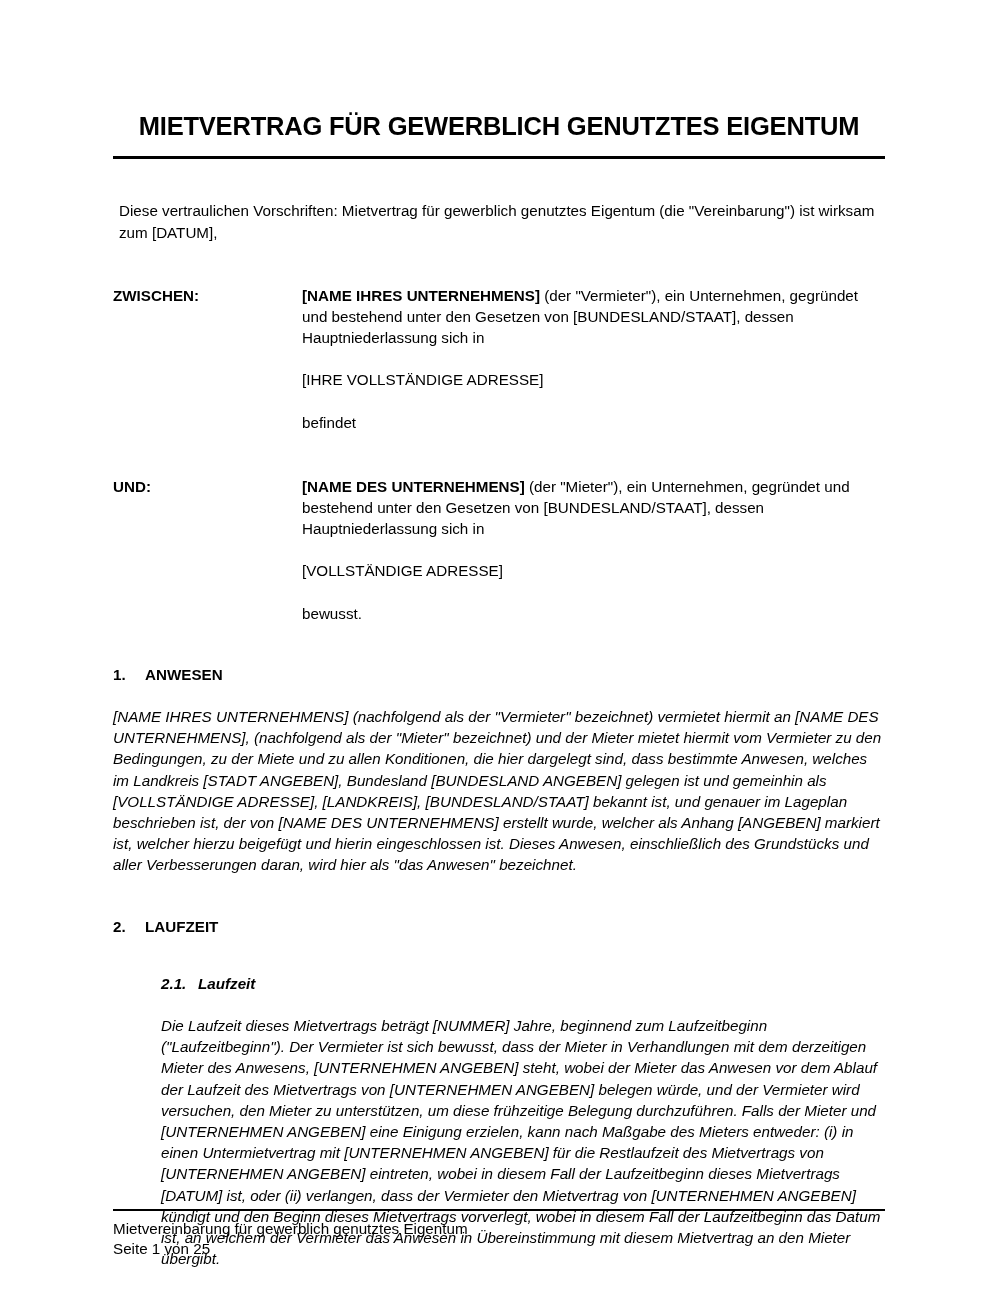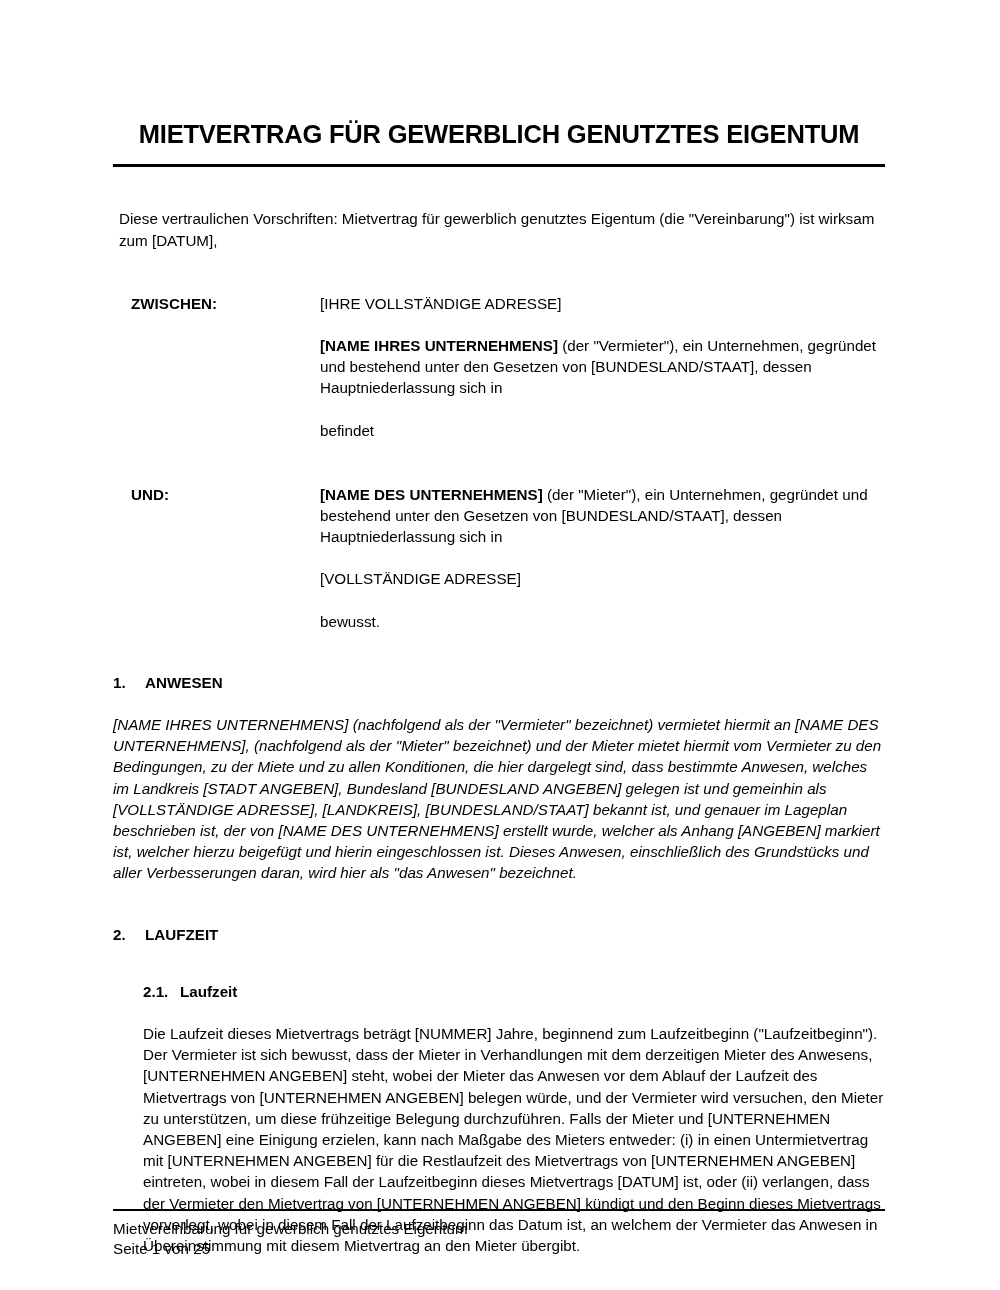--- a/index.html
+++ b/index.html
@@ -17,21 +17,21 @@
     position: relative;
     width: 1000px;
     height: 1290px;
     background: #ffffff;
     box-sizing: border-box;
     overflow: hidden;
   }
   .content {
     position: absolute;
     left: 113px;
-    top: 16px;
+    top: 8px;
     width: 772px;
   }
 
   
   .doc-title {
     margin: 0;
     padding-top: 104px;
     font-size: 25.5px;
     font-weight: bold;
     letter-spacing: -0.2px;
@@ -63,21 +63,20 @@
     align-items: flex-start;
   }
   .party-zwischen { margin-top: 42px; }
   .party-und      { margin-top: 43px; }
 
   .party-label {
     flex: 0 0 189px;
     font-size: 15.2px;
     line-height: 21.2px;
     font-weight: bold;
-    margin-left: 18px;
   }
   .party-body {
     flex: 1 1 auto;
     font-size: 15.2px;
     line-height: 21.2px;
   }
   .party-body .blk + .blk {
     margin-top: 21px;
   }
   .strong { font-weight: bold; }
@@ -101,21 +100,22 @@
   .section-body {
     margin-top: 21px;
     font-size: 15.2px;
     line-height: 21.2px;
     font-style: italic;
   }
 
   
   .subsection {
     margin-top: 36px;
-    margin-left: 30px;
+    margin-left: 48px;
+    font-style: italic;
   }
   .subsection-heading {
     display: flex;
     font-size: 15.2px;
     line-height: 21.2px;
     font-weight: bold;
   }
   .subsection-num {
     flex: 0 0 37px;
   }
@@ -158,22 +158,22 @@
 
     <h1 class="doc-title">MIETVERTRAG FÜR GEWERBLICH GENUTZTES EIGENTUM</h1>
 
     <div class="title-rule"></div>
 
     <p class="para intro">Diese vertraulichen Vorschriften: Mietvertrag für gewerblich genutztes Eigentum (die "Vereinbarung") ist wirksam zum [DATUM],</p>
 
     <div class="party party-zwischen">
       <div class="party-label">ZWISCHEN:</div>
       <div class="party-body">
+        <div class="blk"><span class="strong">[NAME IHRES UNTERNEHMENS]</span><span> (der "Vermieter"), ein Unternehmen, gegründet und bestehend unter den Gesetzen von [BUNDESLAND/STAAT], dessen Hauptniederlassung sich in</span></div>
         <div class="blk">[IHRE VOLLSTÄNDIGE ADRESSE]</div>
-        <div class="blk"><span class="strong">[NAME IHRES UNTERNEHMENS]</span><span> (der "Vermieter"), ein Unternehmen, gegründet und bestehend unter den Gesetzen von [BUNDESLAND/STAAT], dessen Hauptniederlassung sich in</span></div>
         <div class="blk">befindet</div>
       </div>
     </div>
 
     <div class="party party-und">
       <div class="party-label">UND:</div>
       <div class="party-body">
         <div class="blk"><span class="strong">[NAME DES UNTERNEHMENS]</span><span> (der "Mieter"), ein Unternehmen, gegründet und bestehend unter den Gesetzen von [BUNDESLAND/STAAT], dessen Hauptniederlassung sich in</span></div>
         <div class="blk">[VOLLSTÄNDIGE ADRESSE]</div>
         <div class="blk">bewusst.</div>

